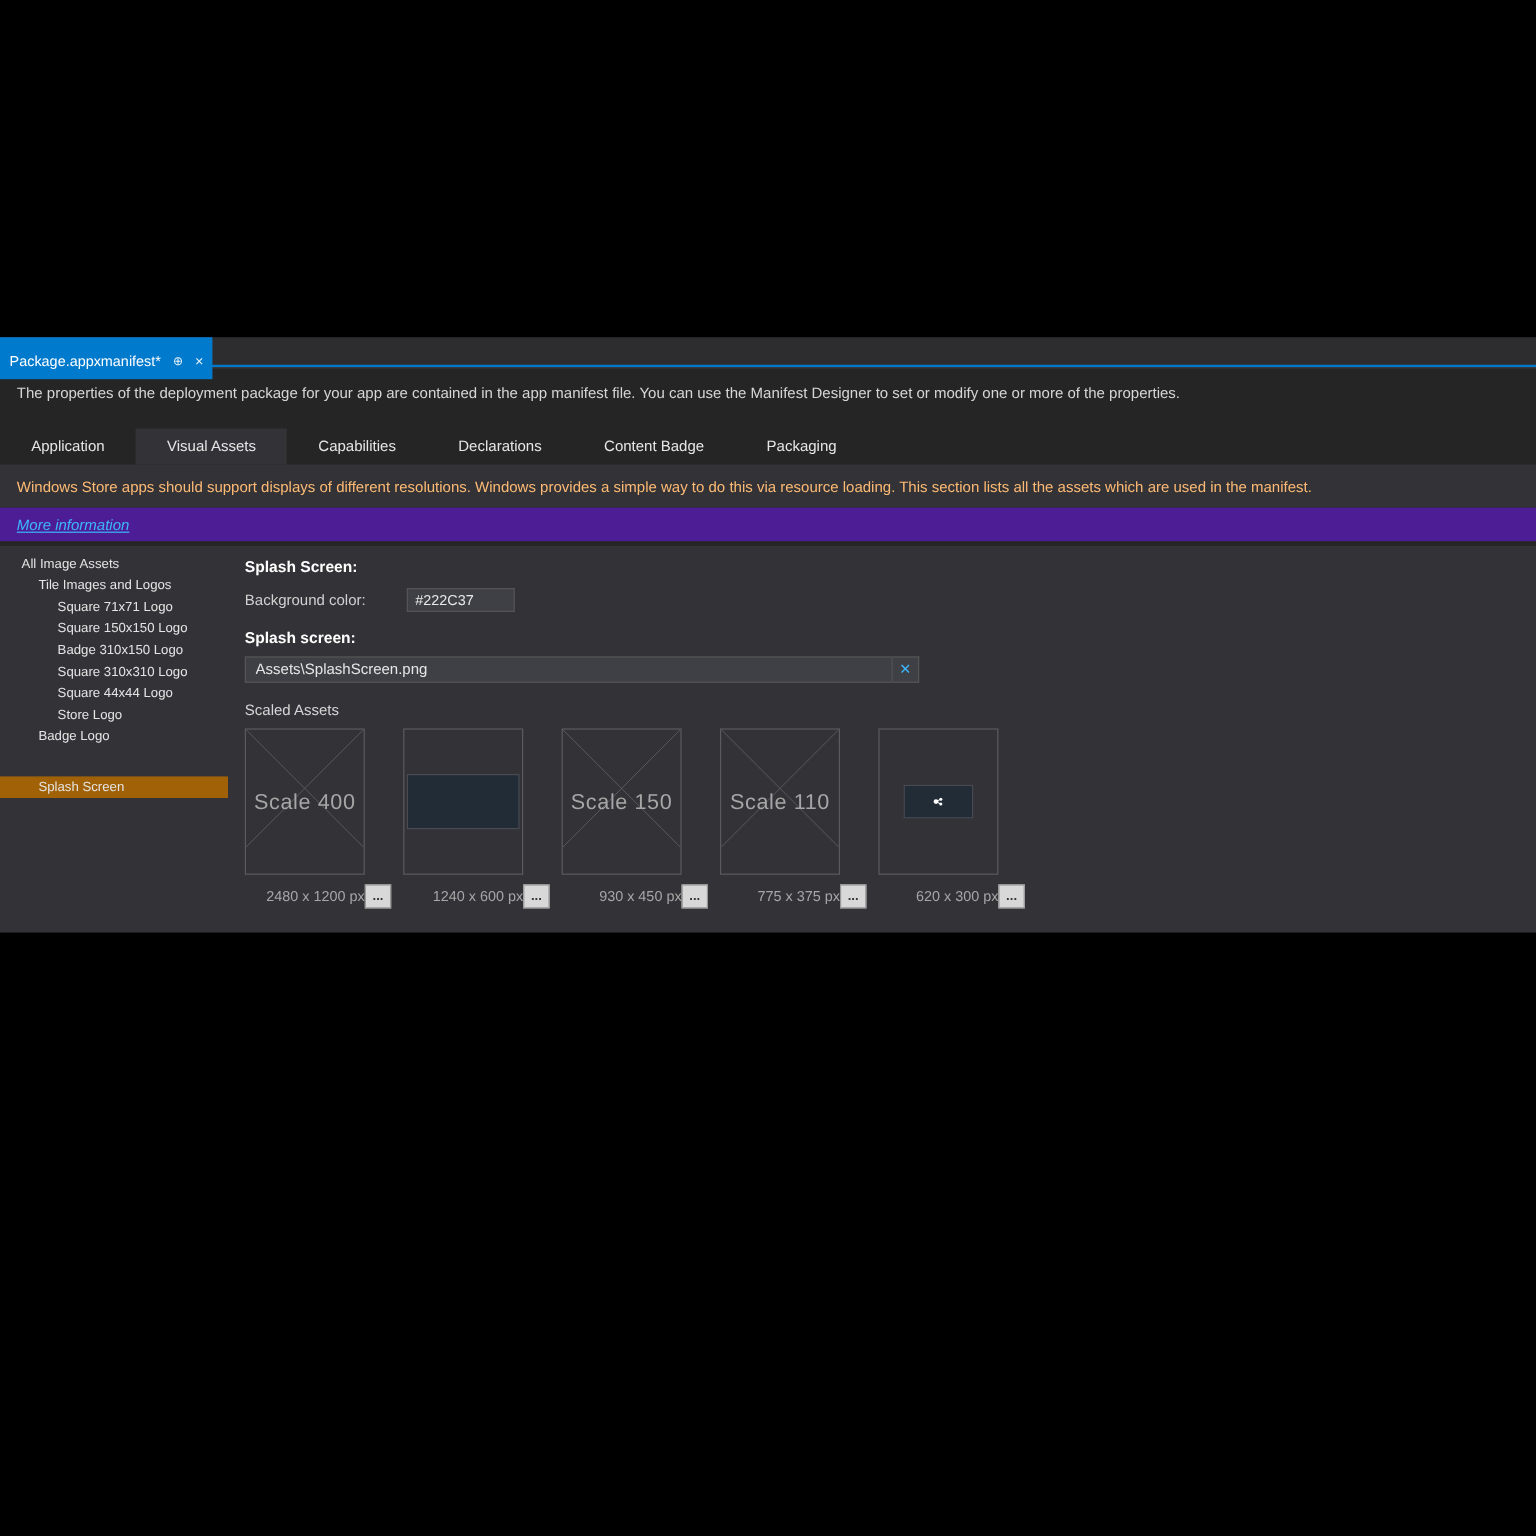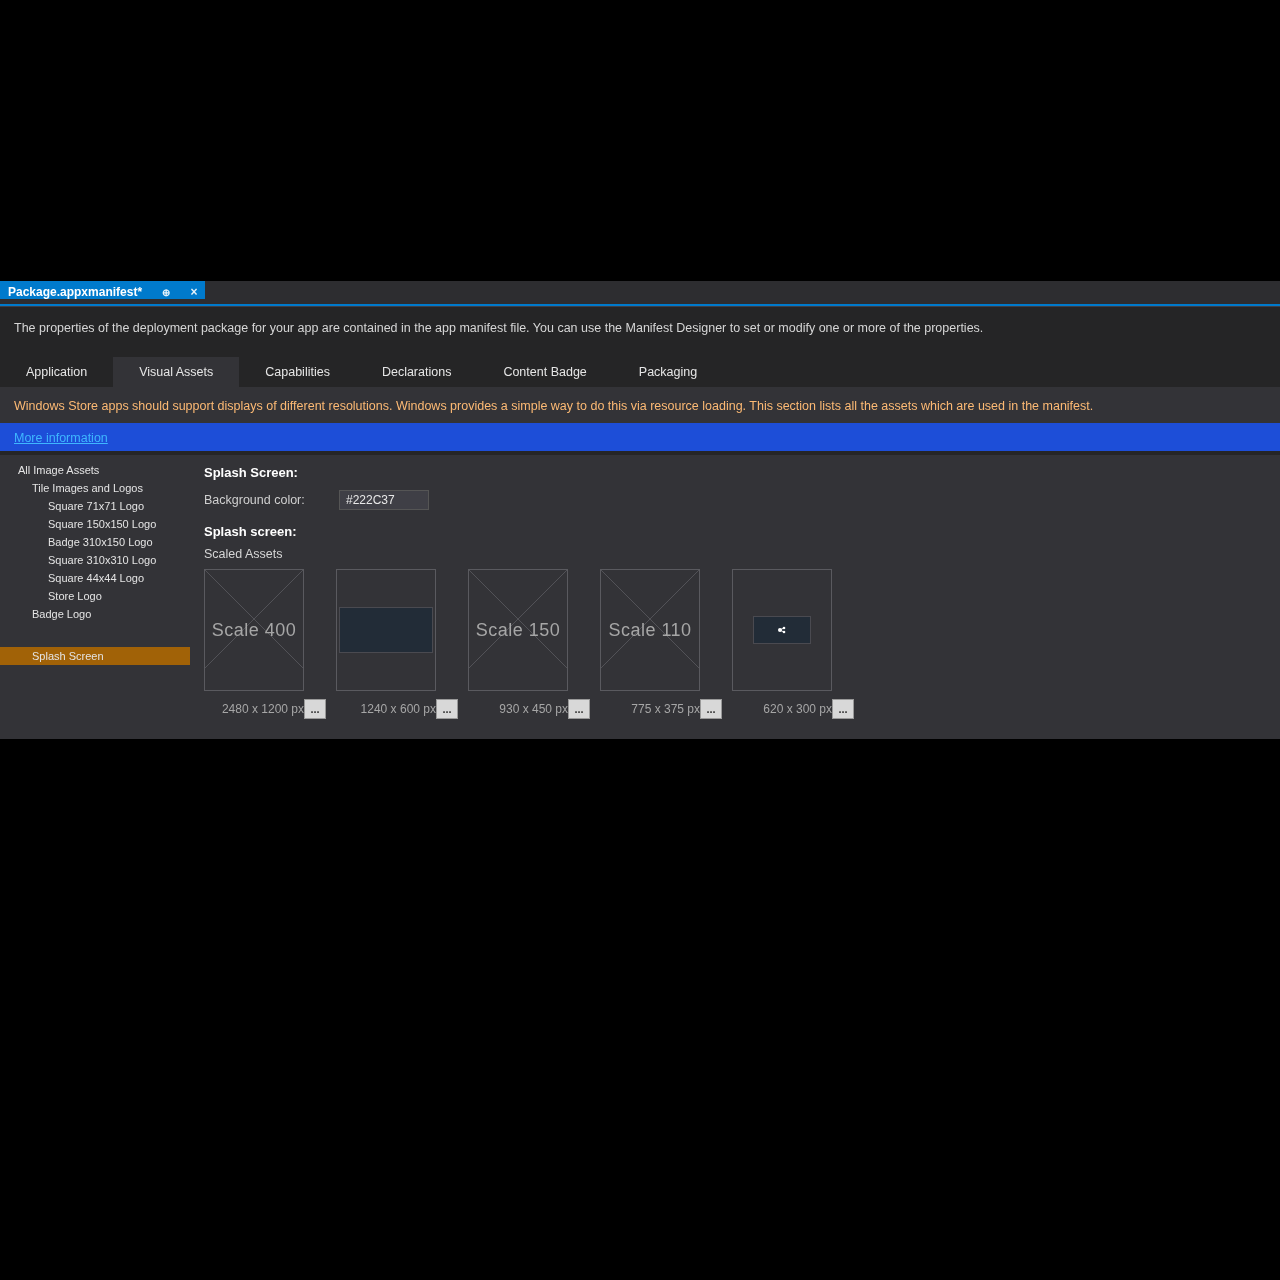--- a/index.html
+++ b/index.html
@@ -26,23 +26,22 @@
     align-items: stretch;
     border-bottom: 2px solid #007acc;
   }
   .doc-tab {
     background: #007acc;
     color: #fff;
     font-size: 12px;
     padding: 4px 8px 0 8px;
     display: flex;
     align-items: center;
-    gap: 20px;
-    height: 18px;
-    font-weight: bold;
+    gap: 10px;
+    height: 35px;
   }
   .doc-tab .pin { font-size: 10px; opacity: .9; }
   .doc-tab .close { font-size: 12px; opacity: .9; cursor: pointer; }
   .panel {
     background: #252526;
     border-top: 1px solid #3f3f46;
     padding: 0;
   }
   .intro {
     padding: 14px 14px 10px 14px;
@@ -180,21 +179,21 @@
     <div class="tab-row">
       <div class="tab-item">Application</div>
       <div class="tab-item active">Visual Assets</div>
       <div class="tab-item">Capabilities</div>
       <div class="tab-item">Declarations</div>
       <div class="tab-item">Content Badge</div>
       <div class="tab-item">Packaging</div>
     </div>
 
     <div class="sub-intro">Windows Store apps should support displays of different resolutions. Windows provides a simple way to do this via resource loading. This section lists all the assets which are used in the manifest.</div>
-    <a href="#" class="more-link" style="background:#1d4ed8; display:block; padding-left:14px; margin:0; padding-top:8px; padding-bottom:6px;">More information</a>
+    <a href="#" class="more-link" style="background:#4c1d95; display:block; padding-left:14px; margin:0; padding-top:8px; padding-bottom:6px;font-style:italic;">More information</a>
 
     <div class="content">
       <div class="sidebar">
         <div class="side-item">All Image Assets</div>
         <div class="side-item lvl1">Tile Images and Logos</div>
         <div class="side-item lvl2">Square 71x71 Logo</div>
         <div class="side-item lvl2">Square 150x150 Logo</div>
         <div class="side-item lvl2">Badge 310x150 Logo</div>
         <div class="side-item lvl2">Square 310x310 Logo</div>
         <div class="side-item lvl2">Square 44x44 Logo</div>
@@ -204,20 +203,26 @@
       </div>
 
       <div class="main">
         <div class="section-title">Splash Screen:</div>
         <div class="row">
           <div class="label">Background color:</div>
           <input class="input" value="#222C37" style="">
         </div>
 
         <div class="section-title2">Splash screen:</div>
+        <div class="path-row">
+          <input class="path-input" value="Assets\SplashScreen.png" style="">
+          <div class="clear-btn">
+            <span>✕</span>
+          </div>
+        </div>
 
         <div class="scaled-label">Scaled Assets</div>
 
         <div class="thumbs">
 
           <div class="thumb-col">
             <div class="thumb-box">
               <svg class="x" viewBox="0 0 120 120" preserveAspectRatio="none">
                   <line x1="0" y1="0" x2="120" y2="120" stroke="#5a5a5f" stroke-width="1"></line>
                   <line x1="120" y1="0" x2="0" y2="120" stroke="#5a5a5f" stroke-width="1"></line>

